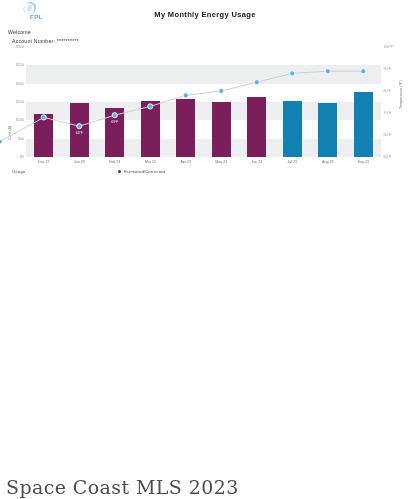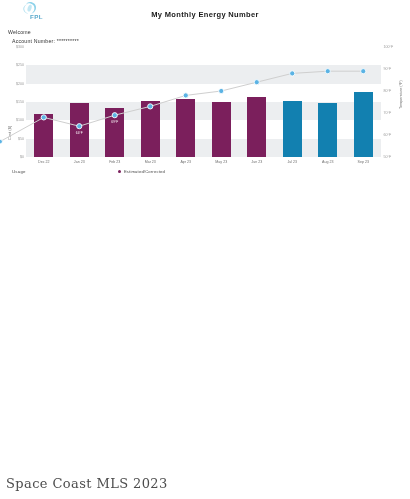--- a/index.html
+++ b/index.html
@@ -89,40 +89,40 @@
   #legend{
     position:absolute;left:118px;top:169px;
     display:flex;align-items:center;gap:2.5px;
   }
   #legend .dot{width:3.4px;height:3.4px;border-radius:50%;background:#7b1f5c;}
   #legend .txt{font-size:4.2px;color:#4a4a4a;letter-spacing:.15px;}
 
   
   #watermark{
     position:absolute;left:6px;top:476px;
-    font-size:13px;color:#4d4d4d;
+    font-size:19px;color:#4d4d4d;
     font-family:"DejaVu Serif",serif;letter-spacing:.4px;
   }
 </style>
 </head>
 <body>
 
 <div id="logo">
   <svg width="44" height="20" viewBox="0 0 44 20">
     <g fill="#8fd3ea">
       <path d="M10 1c3.3 0 6 2.4 6 5.4 0 2.1-1.3 3.9-3.2 4.8 1.1-1 1.8-2.3 1.8-3.8 0-2.9-2.6-5.2-5.8-5.2-.9 0-1.7.2-2.5.5C7.2 1.9 8.5 1 10 1z"></path>
       <path d="M13.6 3.2c1.9 1.5 2.6 4 1.6 6.2-.7 1.6-2.2 2.7-3.9 3.1 1.4-.8 2.5-2 3-3.5.7-1.9.3-3.9-.7-5.8z" opacity=".85"></path>
       <path d="M7.8 3.1c-2.6 1-4.1 3.6-3.4 6 .5 1.8 2 3.1 3.9 3.6-1.9-.2-3.6-1.3-4.5-3C2.5 7.4 3.9 4.3 7.8 3.1z" opacity=".7"></path>
       <ellipse cx="9.6" cy="7.2" rx="1.9" ry="3.6" transform="rotate(18 9.6 7.2)" opacity=".55"></ellipse>
     </g>
     <text x="10" y="18.2" font-family="Liberation Sans, sans-serif" font-size="6.2" font-weight="bold" fill="#5aa9cc" letter-spacing=".4">FPL</text>
   </svg>
 </div>
 
-<div id="page-title">My Monthly Energy Number</div>
+<div id="page-title">My Monthly Energy Usage</div>
 <div id="welcome">Welcome</div>
 <div id="acct">Account Number: **********</div>
 
 <div id="chart">
   <div id="ylabel-left">Cost ($)</div>
   <div id="ylabel-right">Temperature (°F)</div>
 
   <div id="plot">
     <div id="bands">
         <div class="band" style="top: 91.6667px; height: 18.3333px;"></div>

